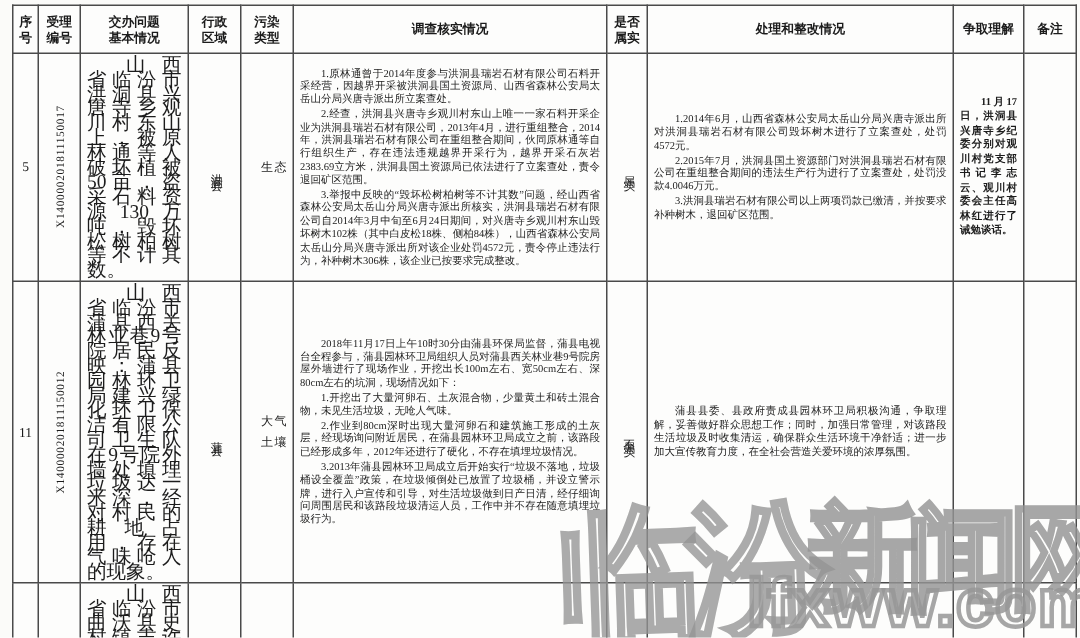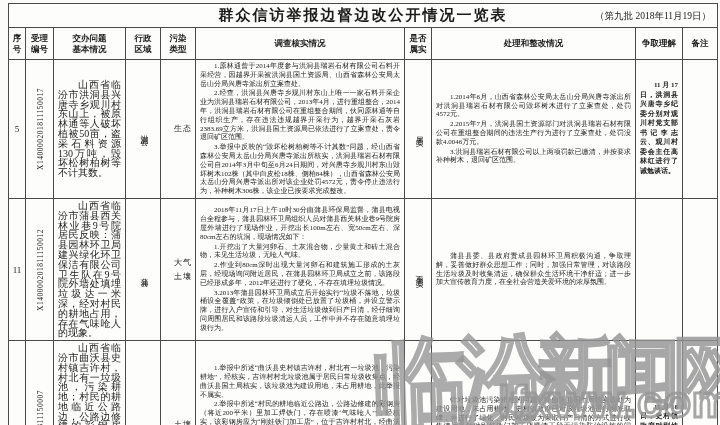--- a/index.html
+++ b/index.html
@@ -22,21 +22,21 @@
   
   .num{text-align:center;font-size:9px;}
   .code-cell{position:relative;overflow:visible;}
   .code-cell span{
     position:absolute;left:50%;top:50%;
     transform:translate(-50%,-50%) rotate(-90deg);
     white-space:nowrap;font-size:7.5px;letter-spacing:.5px;
   }
   .txt{font-size:7px;line-height:8.8px;text-align:justify;}
   .txt p{margin:1px;text-indent:2em;}
-  .problem{font-size:10px;line-height:9.8px;text-align:justify;text-indent:2em;padding:2px 4px;}
+  .problem{font-size:13px;line-height:9.8px;text-align:justify;text-indent:2em;padding:2px 4px;}
   .vert{text-align:center;}
   .vert span{display:inline-block;writing-mode:vertical-rl;text-orientation:upright;font-size:8px;letter-spacing:2px;}
   .poll{text-align:right;font-size:8px;white-space:pre-line;line-height:1.7;letter-spacing:1px;}
   .acct{font-size:7px;line-height:9.5px;text-align:justify;text-indent:2em;padding:2px 4px;font-weight:bold;}
   
   .wm{position:absolute;pointer-events:none;z-index:5;font-family:"Liberation Sans","DejaVu Sans",sans-serif;}
   .wm-lf{left:372px;top:318px;font-size:96px;font-weight:bold;color:transparent;
          -webkit-text-stroke:2.5px rgba(148,148,148,.78);letter-spacing:-10px;white-space:nowrap;
          transform:rotate(-2deg);}
   .wm-news{left:536px;top:322px;font-size:76px;font-weight:bold;color:transparent;
@@ -55,26 +55,20 @@
     <col style="width:35px">
       <col style="width:35px">
       <col style="width:209px">
     <col style="width:27px">
       <col style="width:204px">
       <col style="width:47px">
     <col style="width:35px">
   </colgroup>
 
   <tbody>
-      <tr>
-    <td class="title-cell" colspan="10">
-      <span class="doc-title">群众信访举报边督边改公开情况一览表</span>
-      <span class="batch">（第九批  2018年11月19日）</span>
-    </td>
-  </tr>
 
   <tr>
     <td class="hdr">序
 号</td>
     <td class="hdr">受理
 编号</td>
     <td class="hdr">交办问题
 基本情况</td>
     <td class="hdr">行政
 区域</td>

